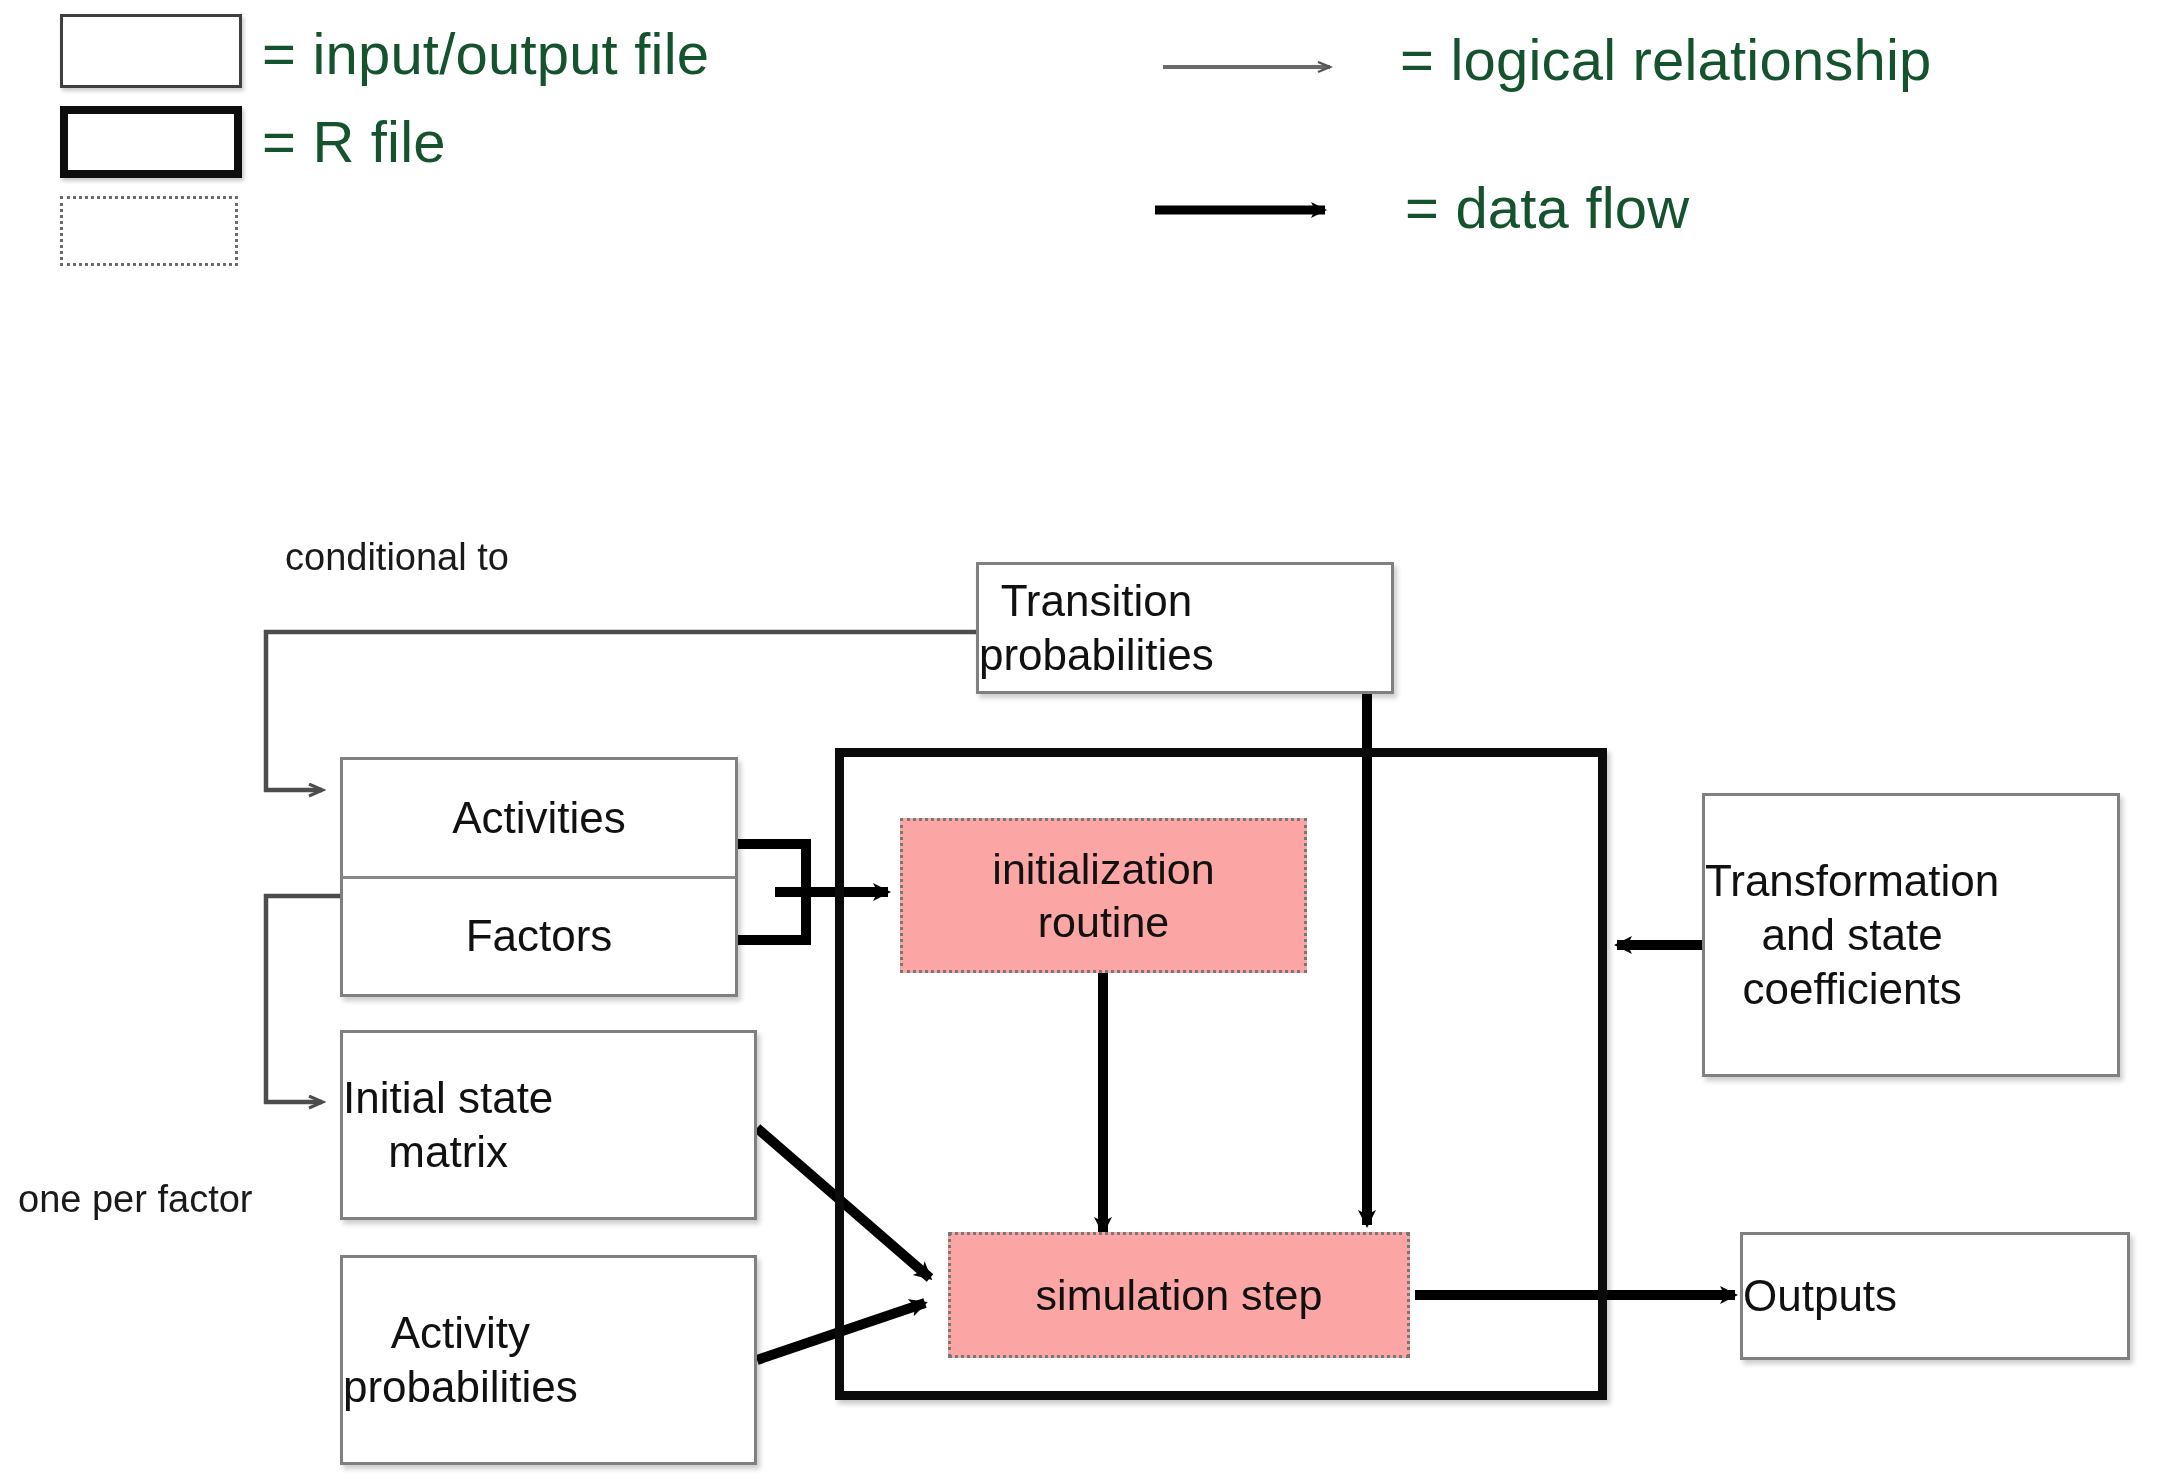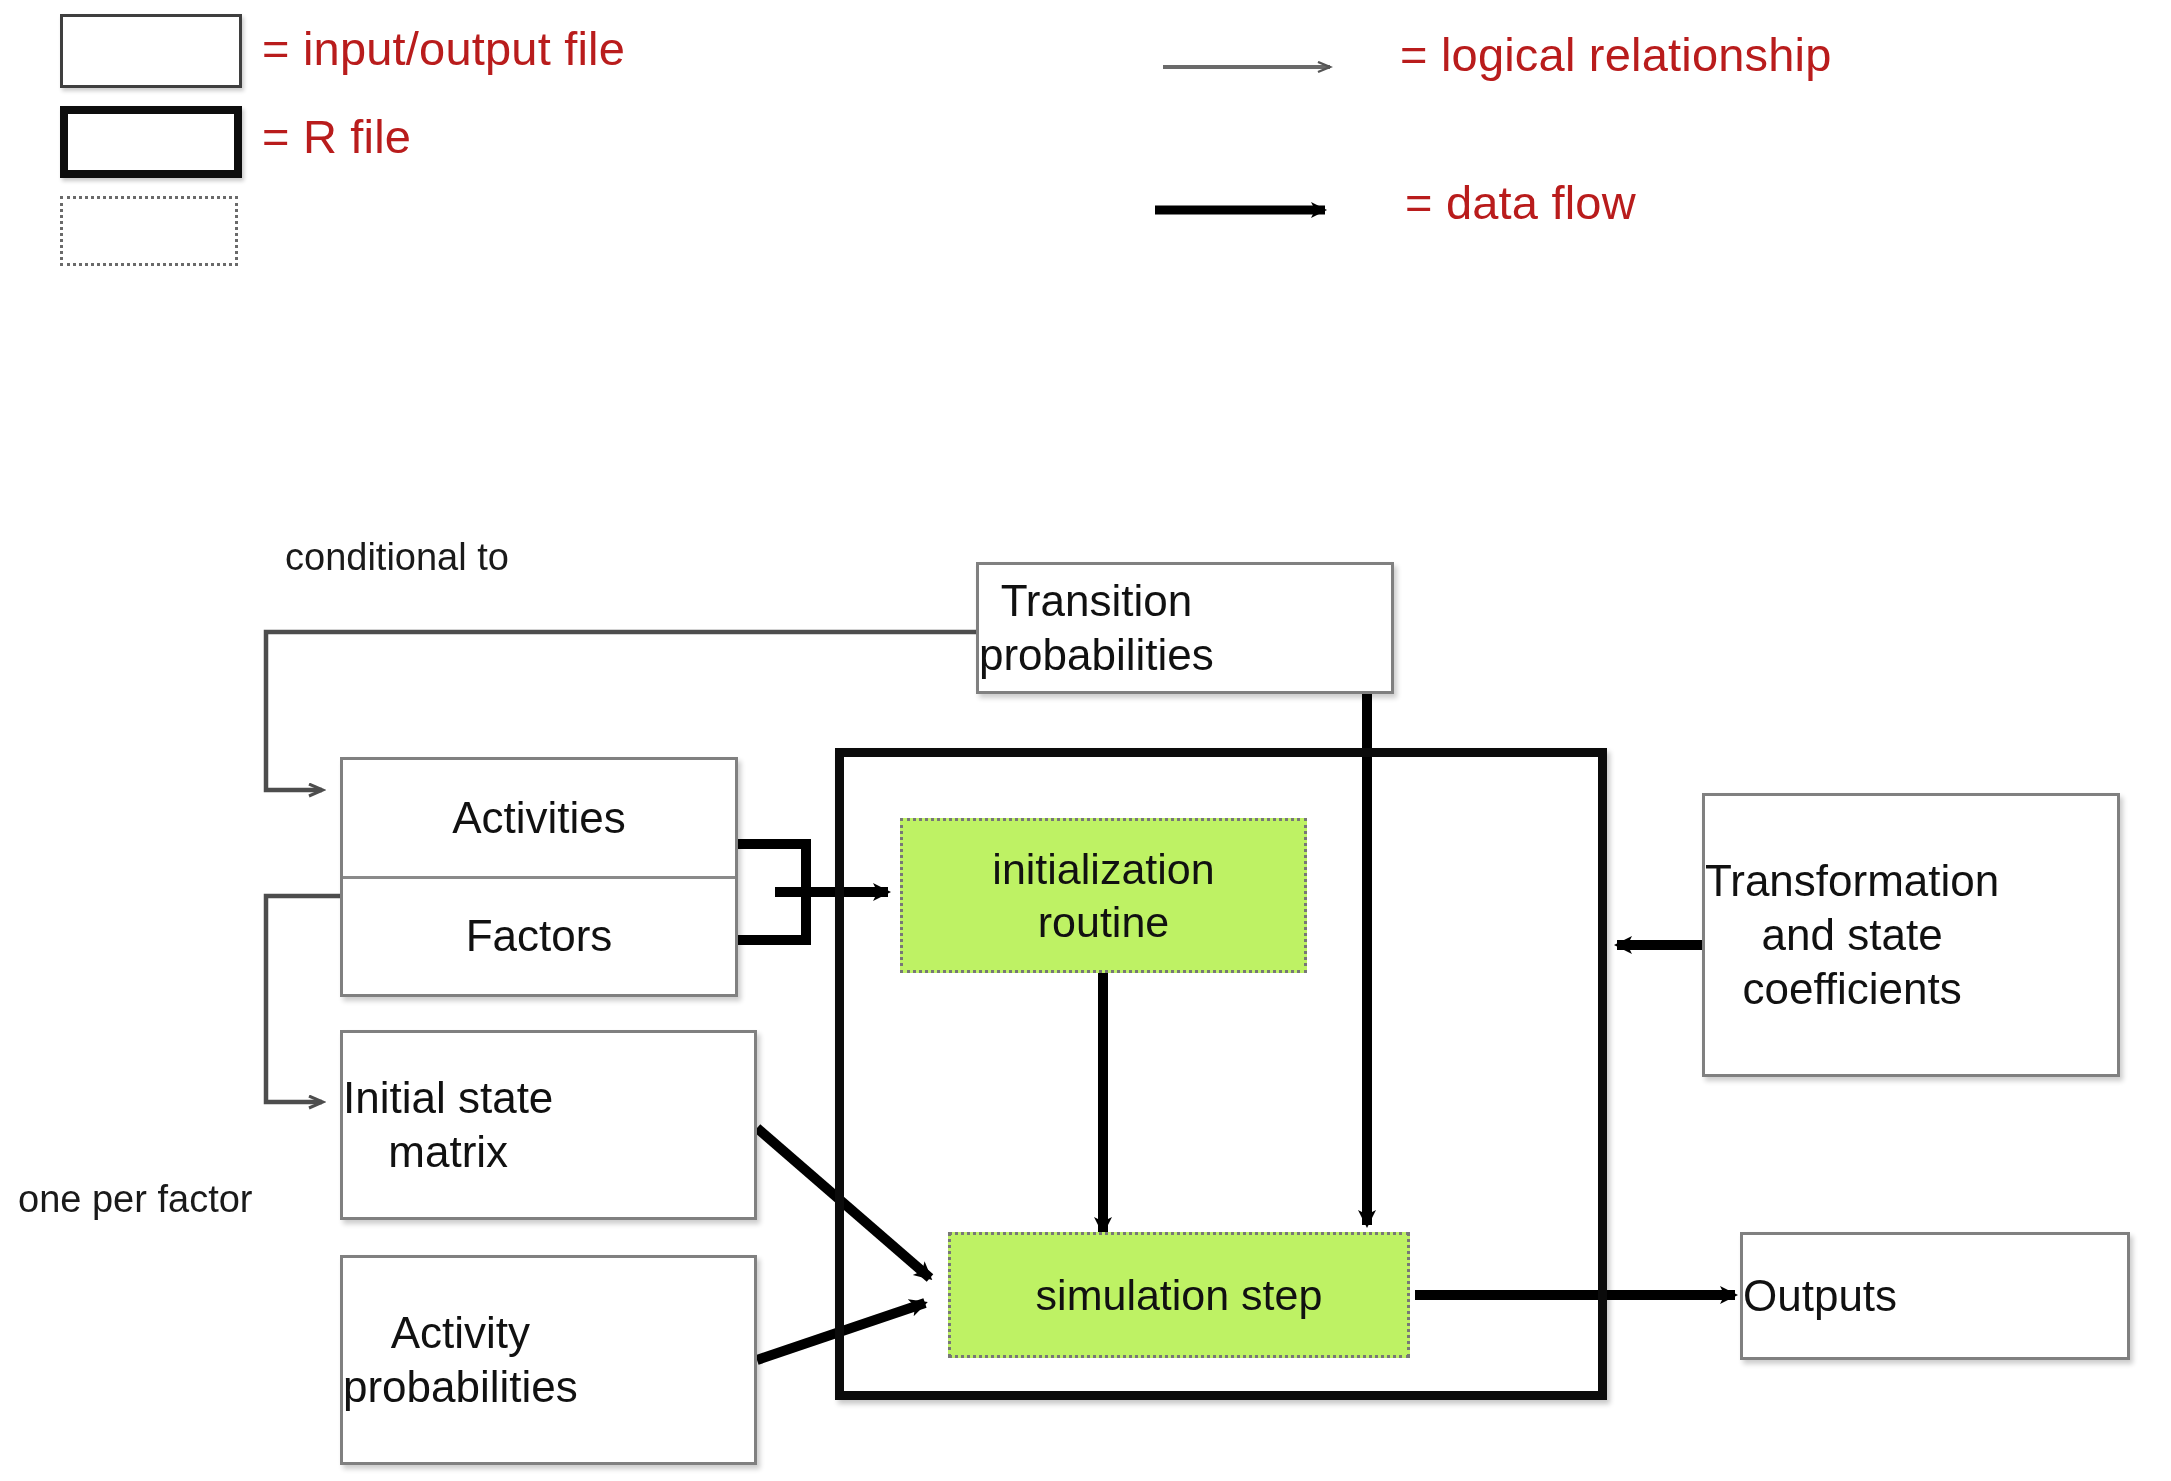--- a/index.html
+++ b/index.html
@@ -31,23 +31,23 @@
   .legend-box-r {
     border: 8px solid #0d0d0d;
     background: #ffffff;
     box-shadow: 2px 3px 4px rgba(0,0,0,0.22);
   }
   .legend-box-sub {
     border: 3px dotted #6a6a6a;
     background: #ffffff;
   }
   .legend-label {
-    font-size: 47px;
+    font-size: 58px;
     line-height: 1.05;
-    color: #b91c1c;
+    color: #14532d;
     white-space: nowrap;
     letter-spacing: 0.2px;
   }
 
   
   .node {
     background: #ffffff;
     border: 3px solid #808080;
     box-shadow: 3px 4px 5px rgba(0,0,0,0.20);
     display: flex;
@@ -83,21 +83,21 @@
   
   .r-container {
     border: 9px solid #0b0b0b;
     background: transparent;
     box-shadow: 3px 4px 5px rgba(0,0,0,0.22);
   }
 
   
   .subroutine {
     border: 3px dotted #777777;
-    background: #bef264;
+    background: #fca5a5;
     display: flex;
     align-items: center;
     justify-content: center;
     text-align: center;
   }
   .subroutine .node-text {
     font-size: 43px;
     line-height: 1.22;
     color: #111111;
   }

